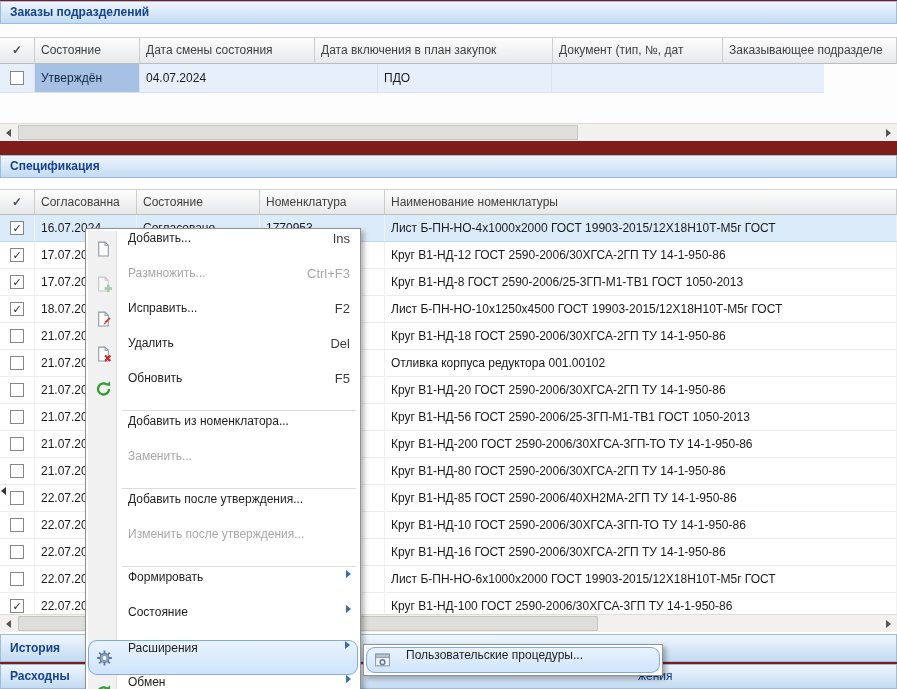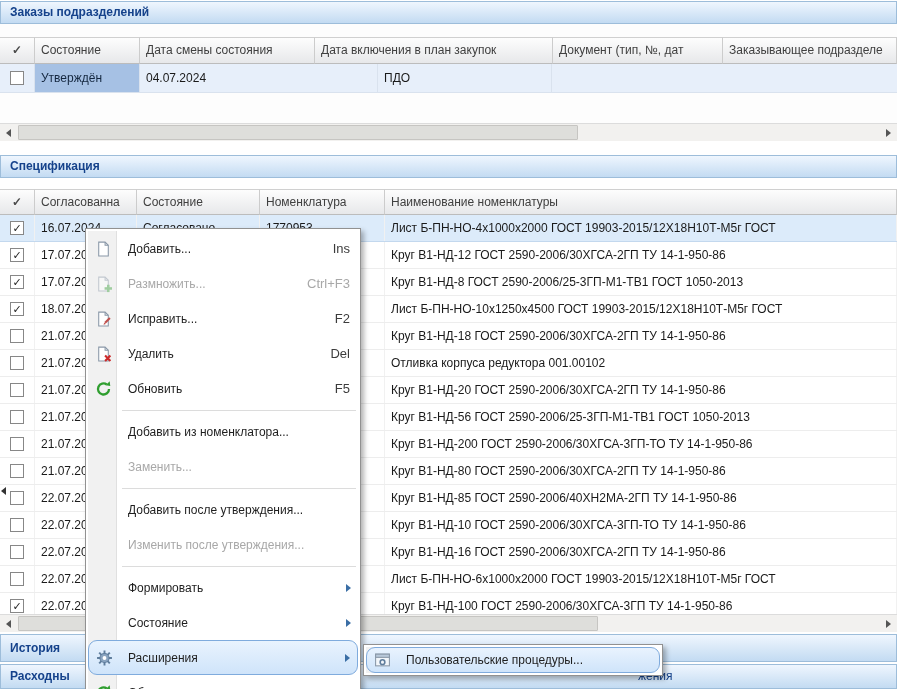--- a/index.html
+++ b/index.html
@@ -1,17 +1,17 @@
 <!DOCTYPE html>
 <html><head>
 <meta charset="utf-8">
 <style>
   * { margin:0; padding:0; box-sizing:border-box; }
   body { font-family:"Liberation Sans", sans-serif; background:#e8e7e4; }
-  .screen { position:relative; width:897px; height:689px; overflow:hidden; background:#ffffff; font-size:12px; color:#1a1a1a; }
+  .screen { position:relative; width:897px; height:689px; overflow:hidden; background:#7f1d1d; font-size:12px; color:#1a1a1a; }
 
   
   .panel-title {
     position:absolute; left:0; width:897px; height:23px;
     background:linear-gradient(#eff6fe, #c3dbf2);
     border:1px solid #9dbdda; color:#15428b; font-weight:bold;
     line-height:21px; padding-left:9px; white-space:nowrap; overflow:hidden;
   }
 
   
@@ -24,21 +24,21 @@
   .w-check { width:35px; flex:none; text-align:center; }
   .ow1{width:105px}.ow2{width:175px}.ow3{width:238px}.ow4{width:170px}.ow5{width:174px}
   .sw1{width:102px}.sw2{width:123px}.sw3{width:125px}.sw4{width:512px}
   .hcheck { color:#4a4a4a; font-weight:bold; }
 
   
   .orders-title { top:1px; }
   .orders-body { position:absolute; left:0; top:24px; width:897px; height:117px; background:#fdfdfd; }
   .orders-thead { top:37px; height:27px; }
   .orders-thead .hcell { line-height:25px; }
-  .orders-row { position:absolute; left:0; top:64px; width:897px; height:29px; display:flex; background:#e7effa; border-bottom:1px solid #d9e2ee; }
+  .orders-row { position:absolute; left:0; top:64px; width:824px; height:29px; display:flex; background:#e7effa; border-bottom:1px solid #d9e2ee; }
   .ocell { line-height:28px; padding:0 6px; border-right:1px solid #d9e2ee; white-space:nowrap; overflow:hidden; flex:none; }
   .state-cell { background:#a6c1e4; color:#14273f; }
   .cb {
     display:inline-block; width:14px; height:14px; border:1px solid #878787; background:#fff;
     line-height:12px; font-size:11px; text-align:center; color:#222; vertical-align:middle; margin-top:-2px;
   }
 
   
   .hscroll { position:absolute; left:0; width:897px; height:18px; background:#f2f1ef; border-top:1px solid #dcdcdc; }
   .sb-btn { position:absolute; top:0; width:17px; height:17px; display:flex; align-items:center; justify-content:center; }
@@ -69,21 +69,21 @@
 
   
   .context-menu {
     position:absolute; left:85px; top:228px; width:276px; z-index:20;
     background:#ffffff; border:1px solid #919191; box-shadow:3px 3px 5px rgba(0,0,0,.3); padding:2px;
   }
   .context-menu::before {
     content:""; position:absolute; left:2px; top:2px; bottom:2px; width:28px;
     background:#f1f1f1; border-right:1px solid #e0e0e0;
   }
-  .menu-item { position:relative; height:35px; display:flex; align-items:center; padding:0 8px 0 40px; color:#1e1e1e;gap:46px; }
+  .menu-item { position:relative; height:35px; display:flex; padding:0 8px 0 40px; color:#1e1e1e;gap:46px; }
   .menu-item.highlight {
     background:linear-gradient(#e9f3fe, #cfe4fa); border:1px solid #7fabdd; border-radius:9px;
     padding-left:39px;
   }
   .mi-icon { position:absolute; left:7px; top:50%; transform:translateY(-50%); width:17px; height:17px; }
   .mi-icon svg { width:17px; height:17px; display:block; }
   .mi-label { flex:1; white-space:nowrap; overflow:hidden; }
   .mi-shortcut { margin-left:10px; color:#3c3c3c; font-size:13px; }
   .menu-item.disabled .mi-label, .menu-item.disabled .mi-shortcut { color:#a8a8a8; }
   .menu-item.disabled .mi-icon { opacity:.45; }

